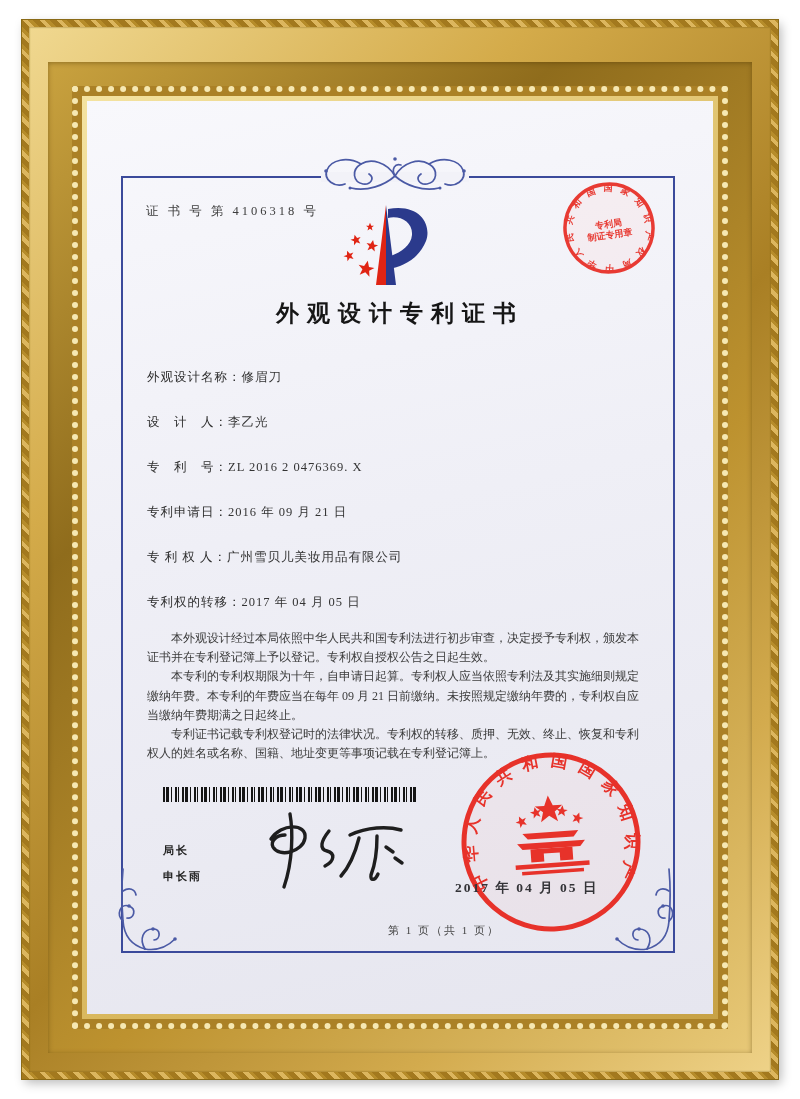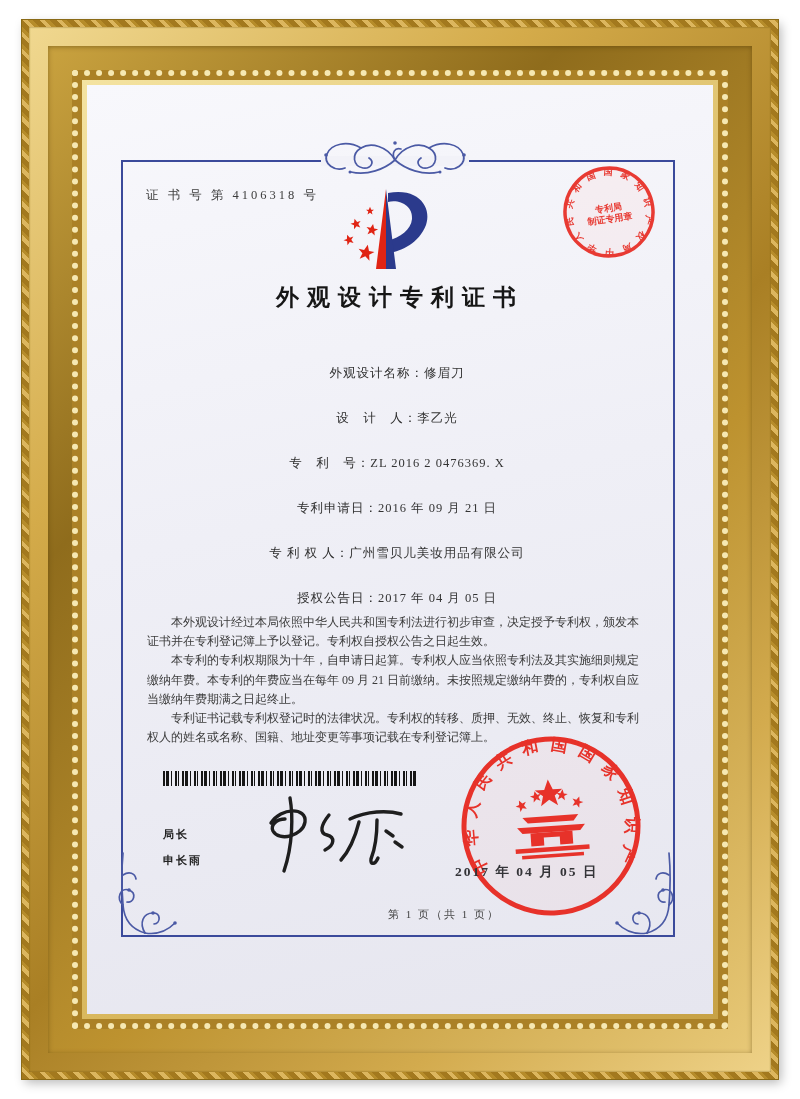--- a/index.html
+++ b/index.html
@@ -5,33 +5,33 @@
   html,body{margin:0;padding:0;}
   body{width:800px;height:1099px;background:#ffffff;position:relative;overflow:hidden;
        font-family:"Liberation Serif","DejaVu Serif",serif;}
   
   .fr{position:absolute;box-sizing:border-box;}
   .fr1{inset:20px 22px;background:repeating-linear-gradient(45deg,#a3791e 0 5px,#dcb65e 5px 9px,#b68c2a 9px 12px);
        box-shadow:0 0 0 1px #8a6a16, 3px 4px 10px rgba(0,0,0,.28);}
   .fr2{inset:7px;background:linear-gradient(135deg,#f0d890 0%,#d4ab4a 28%,#a97f24 55%,#d3ab4e 80%,#eed288 100%);
        box-shadow:inset 0 0 2px #7c5d12;}
   .fr3{inset:19px;background:linear-gradient(315deg,#e7c877 0%,#bd922f 38%,#8f6c1c 70%,#c9a23f 100%);
-       box-shadow:inset 0 1px 5px rgba(70,48,0,.45);}
+       box-shadow:inset 0 1px 5px rgba(70,48,0,.45);margin-top:16px;}
   .fr4{inset:24px;background:#ab8126;border:6px dotted #f6e8b2;}
   .fr5{inset:4px;background:linear-gradient(135deg,#f4e3a1,#d9b85e 60%,#c7a246);}
   
   .paper{position:absolute;inset:5px;background:linear-gradient(168deg,#f8f8fc 0%,#efeff6 45%,#e6e6ef 100%);
          overflow:hidden;}
   .blue-border{position:absolute;left:34px;top:75px;width:550px;height:773px;
                border:2px solid #3b4a9b;}
   .cert-no{position:absolute;left:59px;top:102px;font-size:12.5px;letter-spacing:3px;color:#3c3c3c;}
   .logo{position:absolute;left:239px;top:96px;}
   .title{position:absolute;left:0;top:197px;width:100%;text-align:center;
          font-size:23px;font-weight:bold;letter-spacing:8px;color:#161616;}
-  .fields{position:absolute;left:60px;top:280px;width:500px;text-align:center;}
+  .fields{position:absolute;left:60px;top:268px;width:500px;}
   .frow{height:45px;font-size:12.5px;color:#333;letter-spacing:1px;white-space:nowrap;}
   .frow .lab{color:#2e2e2e;}
   .paras{position:absolute;left:60px;top:528px;width:492px;font-size:12px;line-height:1.6;
          color:#3b3b3b;text-align:justify;}
   .paras p{margin:0;text-indent:2em;}
   .barcode{position:absolute;left:76px;top:686px;width:253px;height:15px;
     background:repeating-linear-gradient(90deg,#151515 0 2px,transparent 2px 3px,#151515 3px 6px,
       transparent 6px 8px,#151515 8px 9px,transparent 9px 12px,#151515 12px 14px,
       transparent 14px 15px,#151515 15px 16px,transparent 16px 19px);}
   .signer{position:absolute;left:76px;top:736px;font-size:11px;font-weight:bold;color:#222;
@@ -145,21 +145,21 @@
         <div class="frow">
           <span class="lab">专　利　号：</span><span>ZL 2016 2 0476369. X</span>
         </div>
         <div class="frow">
           <span class="lab">专利申请日：</span><span>2016 年 09 月 21 日</span>
         </div>
         <div class="frow">
           <span class="lab">专 利 权 人：</span><span>广州雪贝儿美妆用品有限公司</span>
         </div>
         <div class="frow">
-          <span class="lab">授权公告日：</span><span>2017 年 04 月 05 日</span>
+          <span class="lab">专利权的转移：</span><span>2017 年 04 月 05 日</span>
         </div>
       </div>
 
       <div class="paras">
         <p>本外观设计经过本局依照中华人民共和国专利法进行初步审查，决定授予专利权，颁发本证书并在专利登记簿上予以登记。专利权自授权公告之日起生效。</p>
         <p>本专利的专利权期限为十年，自申请日起算。专利权人应当依照专利法及其实施细则规定缴纳年费。本专利的年费应当在每年 09 月 21 日前缴纳。未按照规定缴纳年费的，专利权自应当缴纳年费期满之日起终止。</p>
         <p>专利证书记载专利权登记时的法律状况。专利权的转移、质押、无效、终止、恢复和专利权人的姓名或名称、国籍、地址变更等事项记载在专利登记簿上。</p>
       </div>
 
       <div class="barcode"></div>

